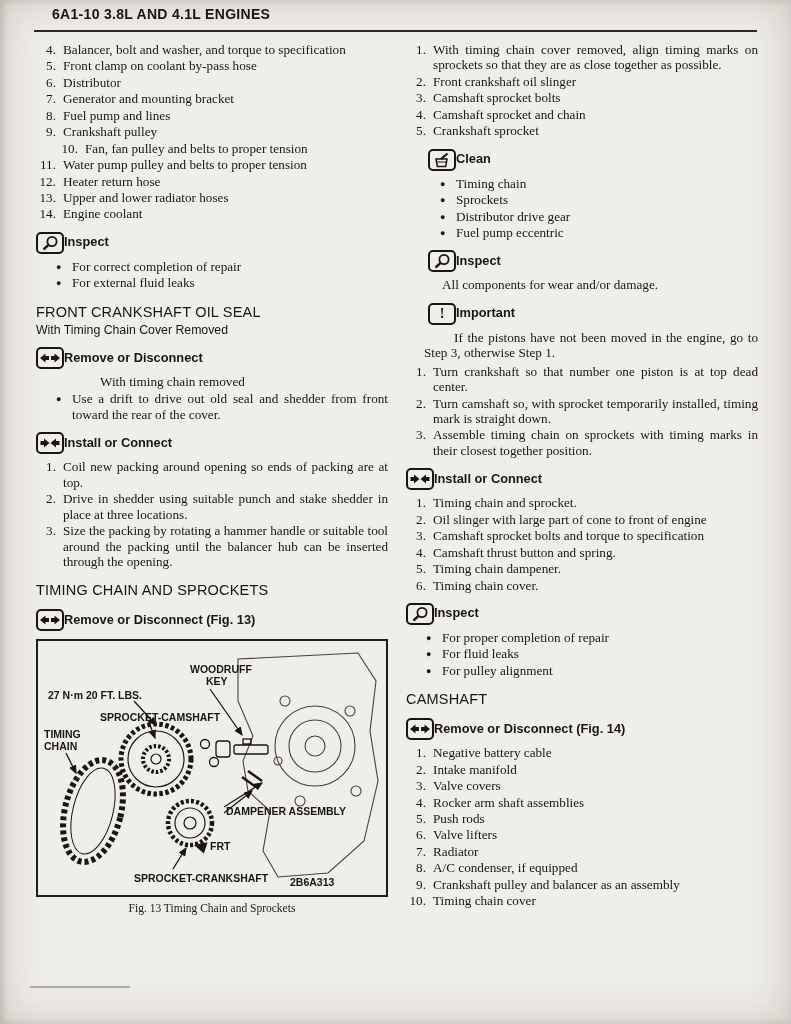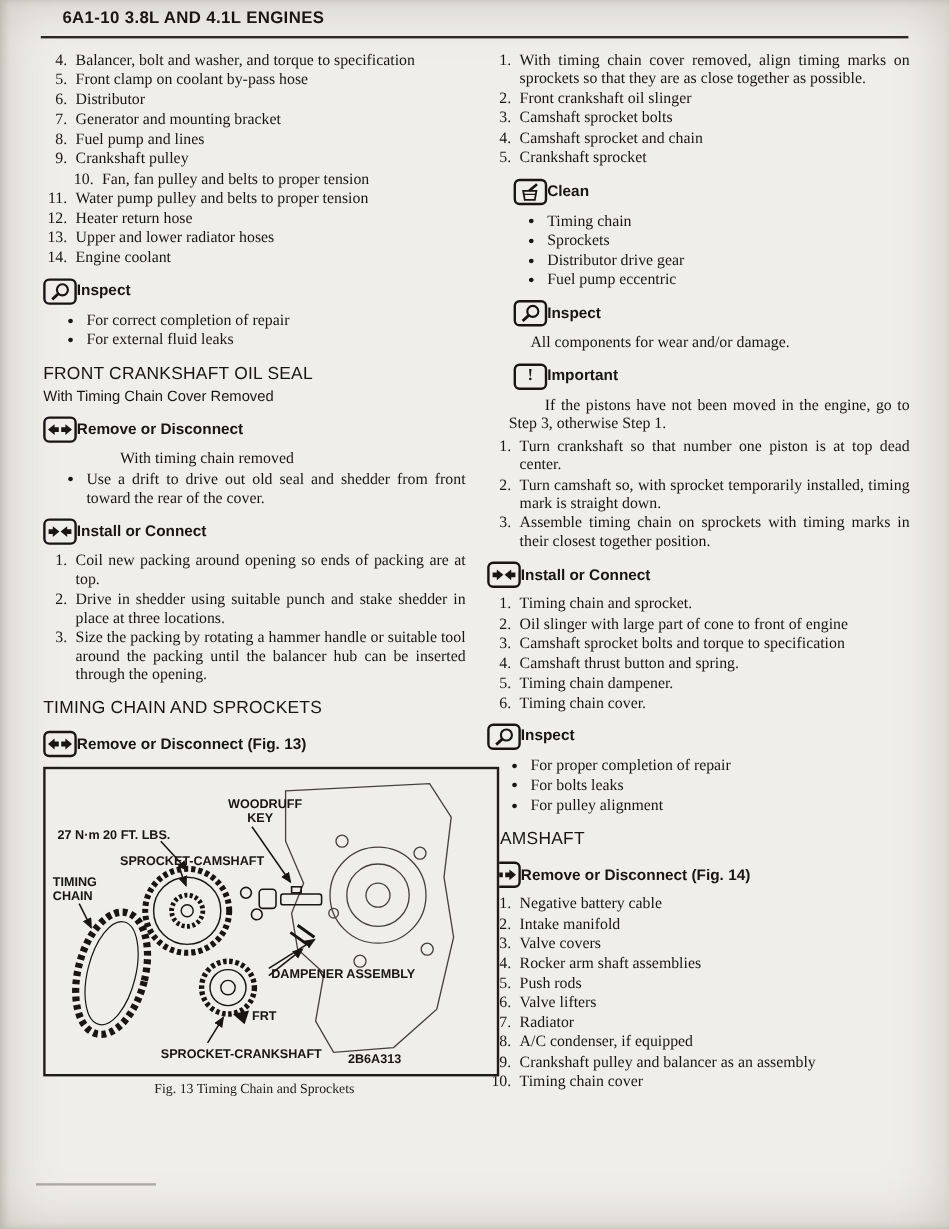--- a/index.html
+++ b/index.html
@@ -30,21 +30,21 @@
   .excl { font-family:"Liberation Serif", serif; font-weight:bold; font-size:14px; line-height:1; }
 
   .sec-title { font-family:"Liberation Sans", sans-serif; font-weight:normal; font-size:14.5px;
                letter-spacing:.2px; margin:13px 0 2px; }
   .sec-sub { font-family:"Liberation Sans", sans-serif; font-weight:normal; font-size:12.3px; margin:1px 0 2px; }
 
   .note-center { margin:2px 0 2px 64px; }
   .indent-line { margin-left:30px; text-align:justify; }
   .para-important { margin:2px 0 3px 18px; text-indent:30px; text-align:justify; }
 
-  .figure { margin-top:8px; border:2px solid #201d18; width:380px; height:258px; position:relative;
+  .figure { margin-top:8px; border:2px solid #201d18; width:352px; height:258px; position:relative;
             background:#f0eee8; }
   .fig-caption { width:352px; text-align:center; font-family:Liberation Serif, serif;
                  font-size:11.5px; margin-top:5px; color:#23201b; }
 
   .scan-line { position:absolute; left:30px; top:986px; width:100px; height:2px; background:#8a877f; opacity:.65; }
 </style>
 </head>
 <body>
 
 <div class="page">
@@ -369,21 +369,21 @@
             </svg>
         </span>
         <span class="icon-label">Inspect</span>
       </div>
       <div class="bullet">
           <span class="dot"></span>
           <span class="txt">For proper completion of repair</span>
         </div>
       <div class="bullet">
           <span class="dot"></span>
-          <span class="txt">For bolts leaks</span>
+          <span class="txt">For fluid leaks</span>
         </div>
       <div class="bullet">
           <span class="dot"></span>
           <span class="txt">For pulley alignment</span>
         </div>
 
       <div class="sec-title">CAMSHAFT</div>
 
       <div class="icon-row">
         <span class="icon-box">

